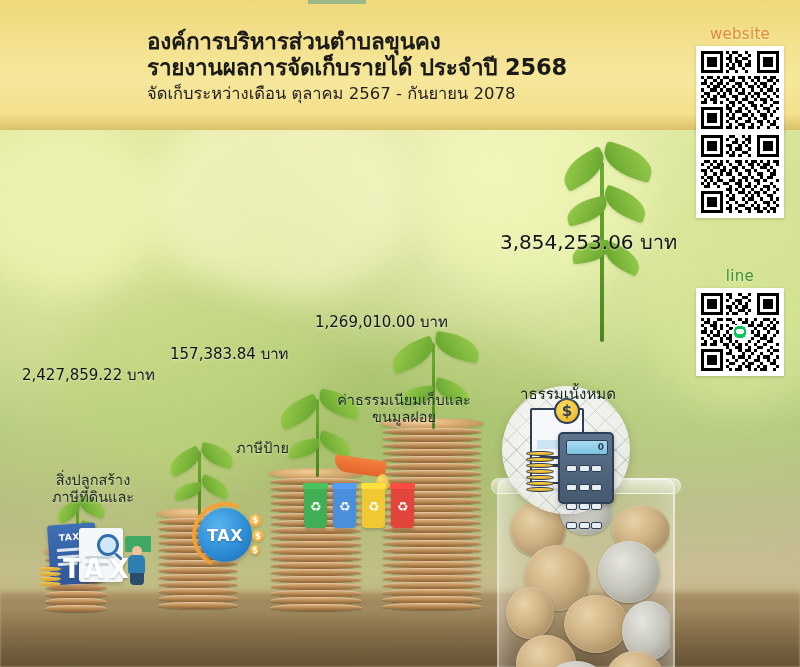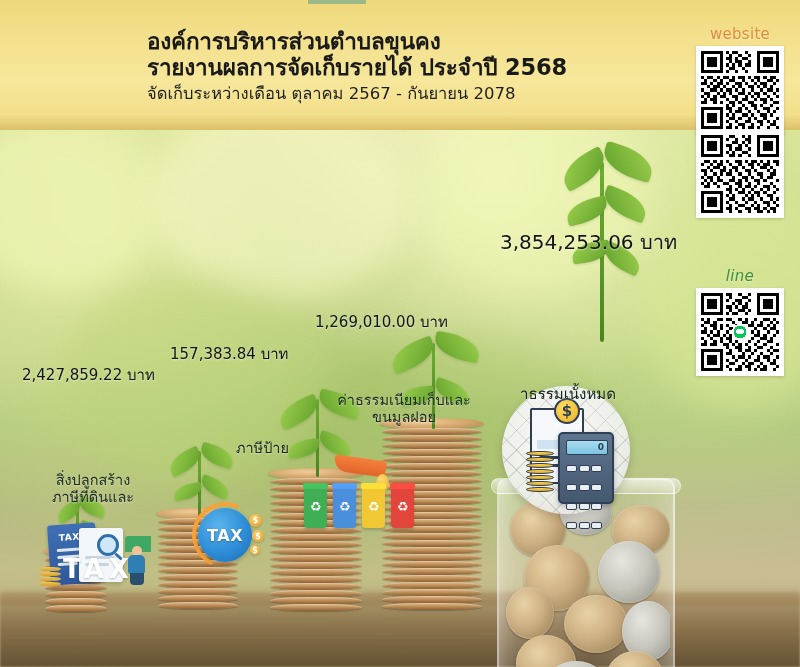--- a/index.html
+++ b/index.html
@@ -978,21 +978,21 @@
               <rect x="12" y="24" width="1" height="1"></rect>
               <rect x="15" y="24" width="1" height="1"></rect>
             <rect x="18" y="24" width="2" height="1"></rect>
               <rect x="21" y="24" width="1" height="1"></rect>
               <rect x="23" y="24" width="1" height="1"></rect>
           </g>
         </svg>
       </div>
     </div>
 
-    <div class="qr-block" style="top:256px;font-style:italic;">
+    <div class="qr-block" style="top:256px;">
       <div class="qr-label" style="color:#3f8f3a;">line</div>
       <div class="qr-box">
         <svg viewBox="0 0 25 25" shape-rendering="crispEdges" aria-hidden="true">
           <rect width="25" height="25" fill="#fff"></rect>
           <g fill="#000">
             <rect x="0" y="0" width="7" height="1"></rect>
               <rect x="0" y="0" width="1" height="7"></rect>
             <rect x="6" y="0" width="1" height="7"></rect>
               <rect x="0" y="6" width="7" height="1"></rect>
             <rect x="2" y="2" width="3" height="3"></rect>

